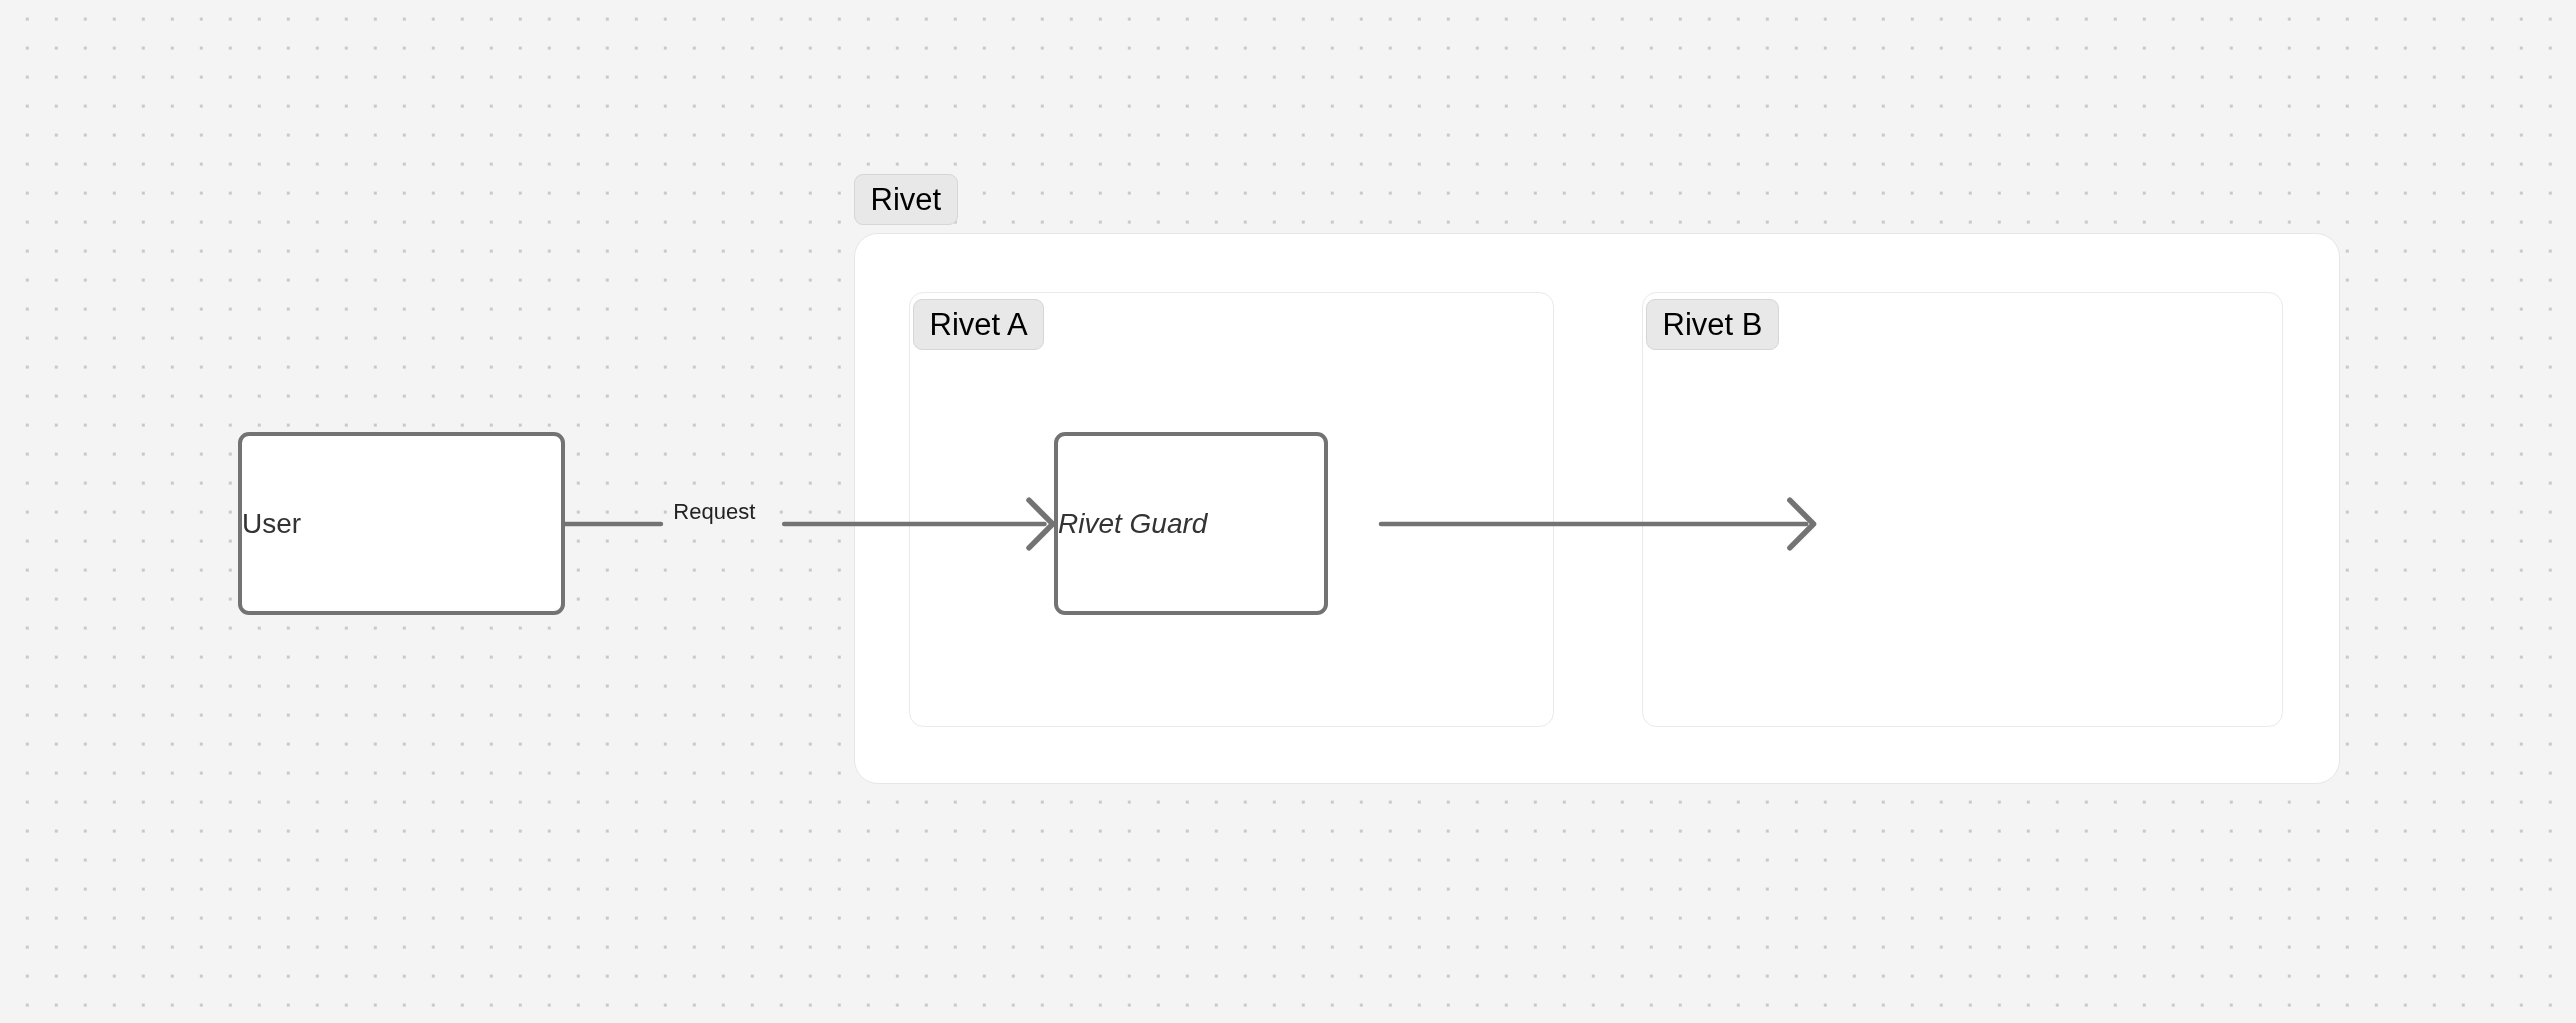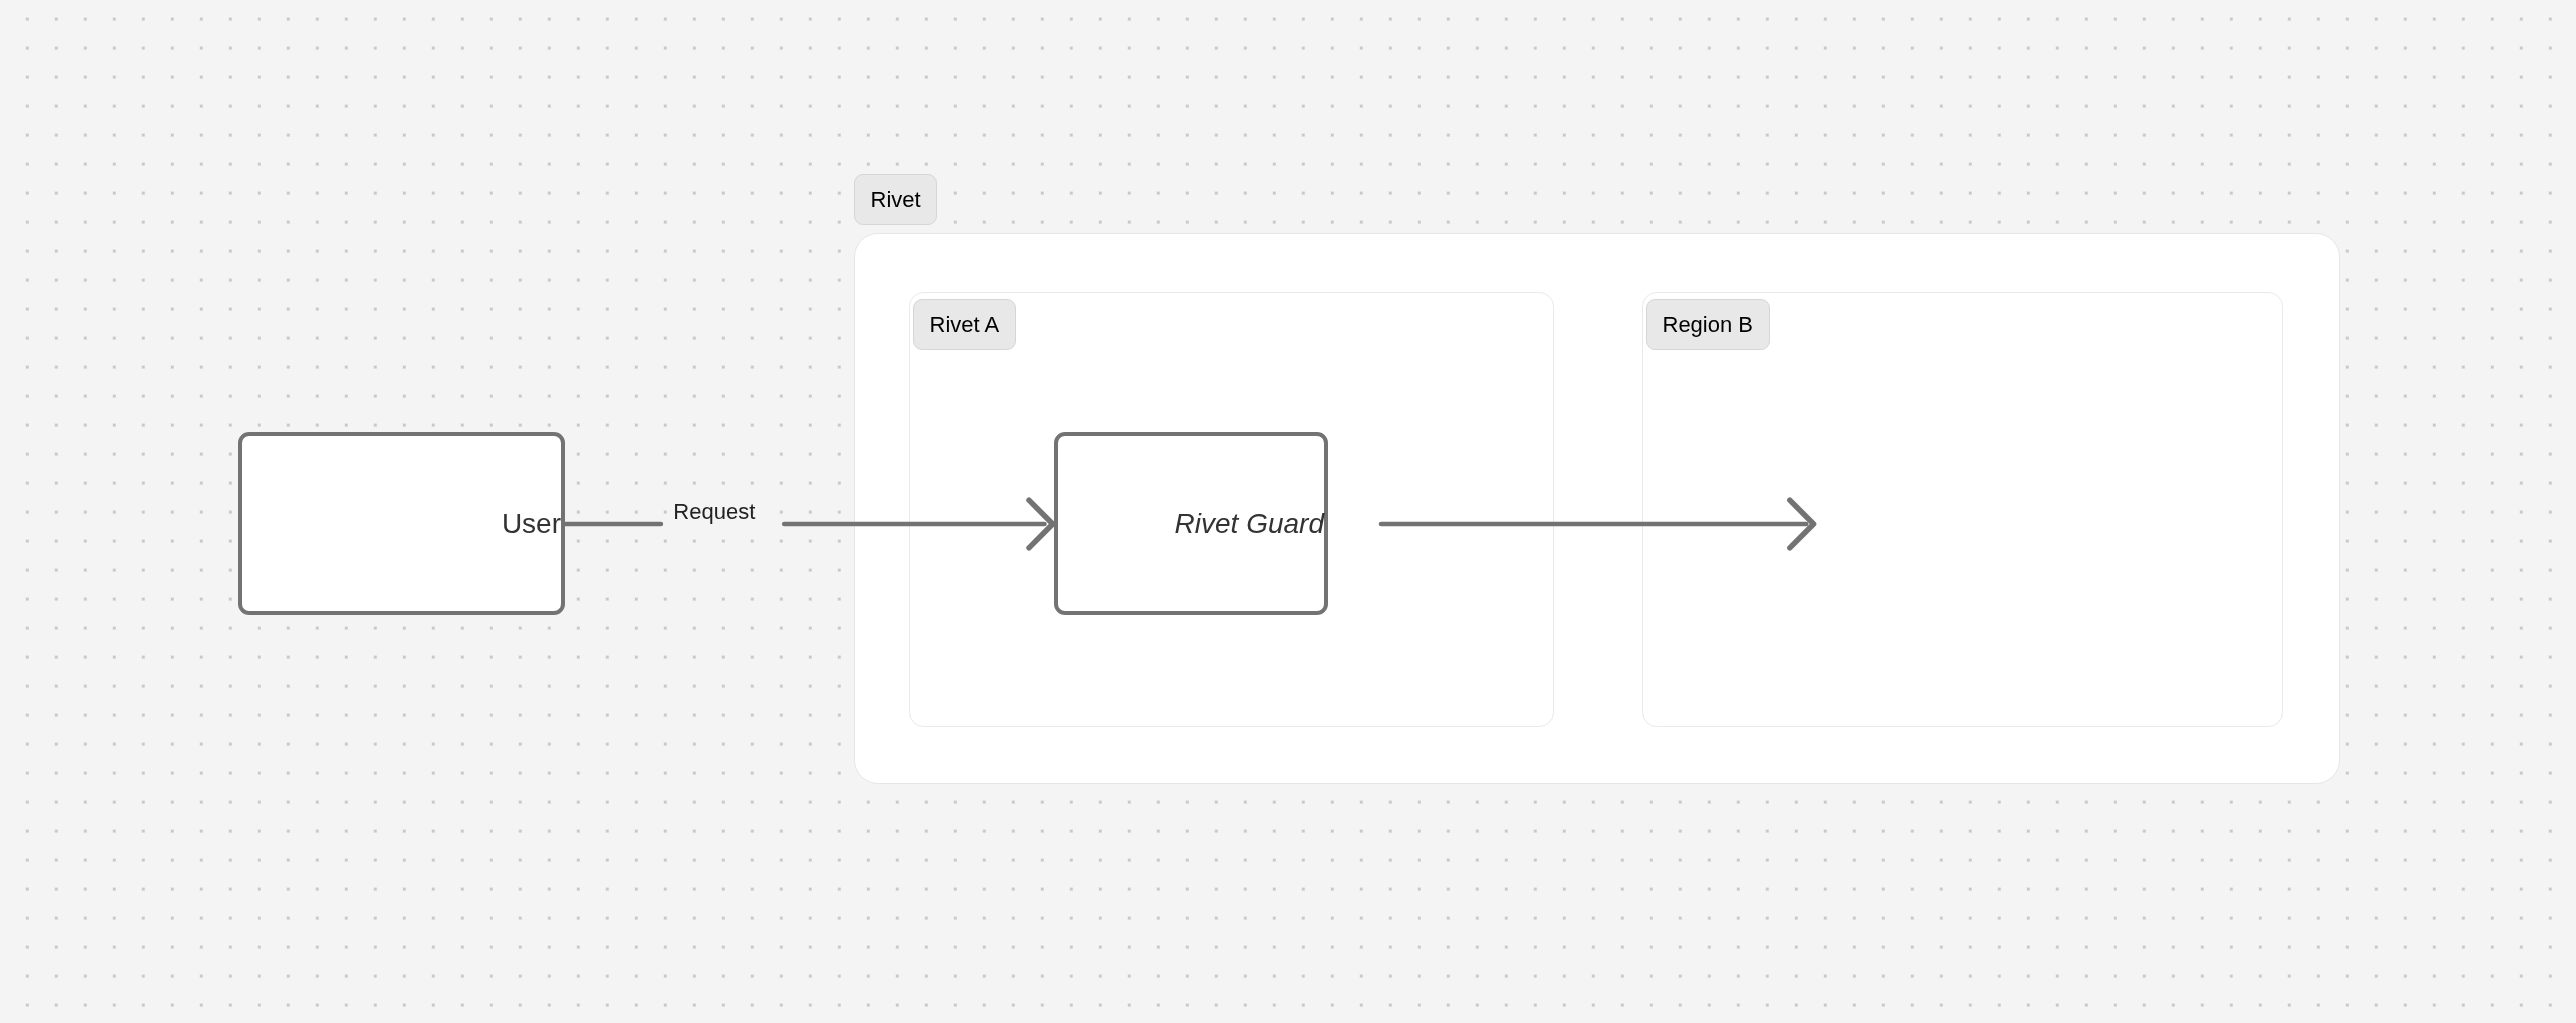--- a/index.html
+++ b/index.html
@@ -48,21 +48,21 @@
   
   .group-label {
     position: absolute;
     display: flex;
     align-items: center;
     justify-content: center;
     background: #e8e8e8;
     border: 1.4px solid #d6d6d6;
     border-radius: 9px;
     color: #000000;
-    font-size: 22px;
+    font-size: 31px;
     line-height: 1;
     padding: 0 15.5px;
     height: 51px;
     box-sizing: border-box;
     white-space: nowrap;
   }
   #label-rivet    { left: 854px;  top: 174px; }
   #label-region-a { left: 913px; top: 299px; }
   #label-region-b { left: 1646px; top: 299px; }
 
@@ -70,21 +70,21 @@
   .node {
     position: absolute;
     top: 432px;
     height: 183px;
     background: #ffffff;
     border: 4.6px solid #737373;
     border-radius: 11px;
     box-sizing: border-box;
     display: flex;
     align-items: center;
-    justify-content: flex-end;
+    justify-content: flex-start;
     color: #333333;
     font-size: 28px;
     white-space: nowrap;
   }
   #node-user            { left: 238px;  width: 327px; }
   #node-rivet-guard     { left: 1054px; width: 274px; font-style: italic; }
   #node-rivet-container { left: 1813px; width: 327px; }
 
   
   .edge {
@@ -117,21 +117,21 @@
 
   <div class="sys-container"></div>
 
   <div class="region" id="region-a"></div>
   <div class="region" id="region-b"></div>
 
   <div class="group-label" id="label-rivet">Rivet</div>
 
   <div class="group-label" id="label-region-a">Rivet A</div>
 
-  <div class="group-label" id="label-region-b">Region B</div>
+  <div class="group-label" id="label-region-b">Rivet B</div>
 
   <div class="edge" id="edge-request">
     <svg viewBox="0 0 554 120" preserveAspectRatio="none">
 
       <line x1="0" y1="60" x2="105" y2="60" stroke="#737373" stroke-width="5" stroke-linecap="round"></line>
 
       <line x1="240" y1="60" x2="525" y2="60" stroke="#737373" stroke-width="5" stroke-linecap="round"></line>
 
       <polyline points="508,34 534,60 508,86" fill="none" stroke="#737373" stroke-width="6" stroke-linecap="round" stroke-linejoin="round"></polyline>
     </svg>

